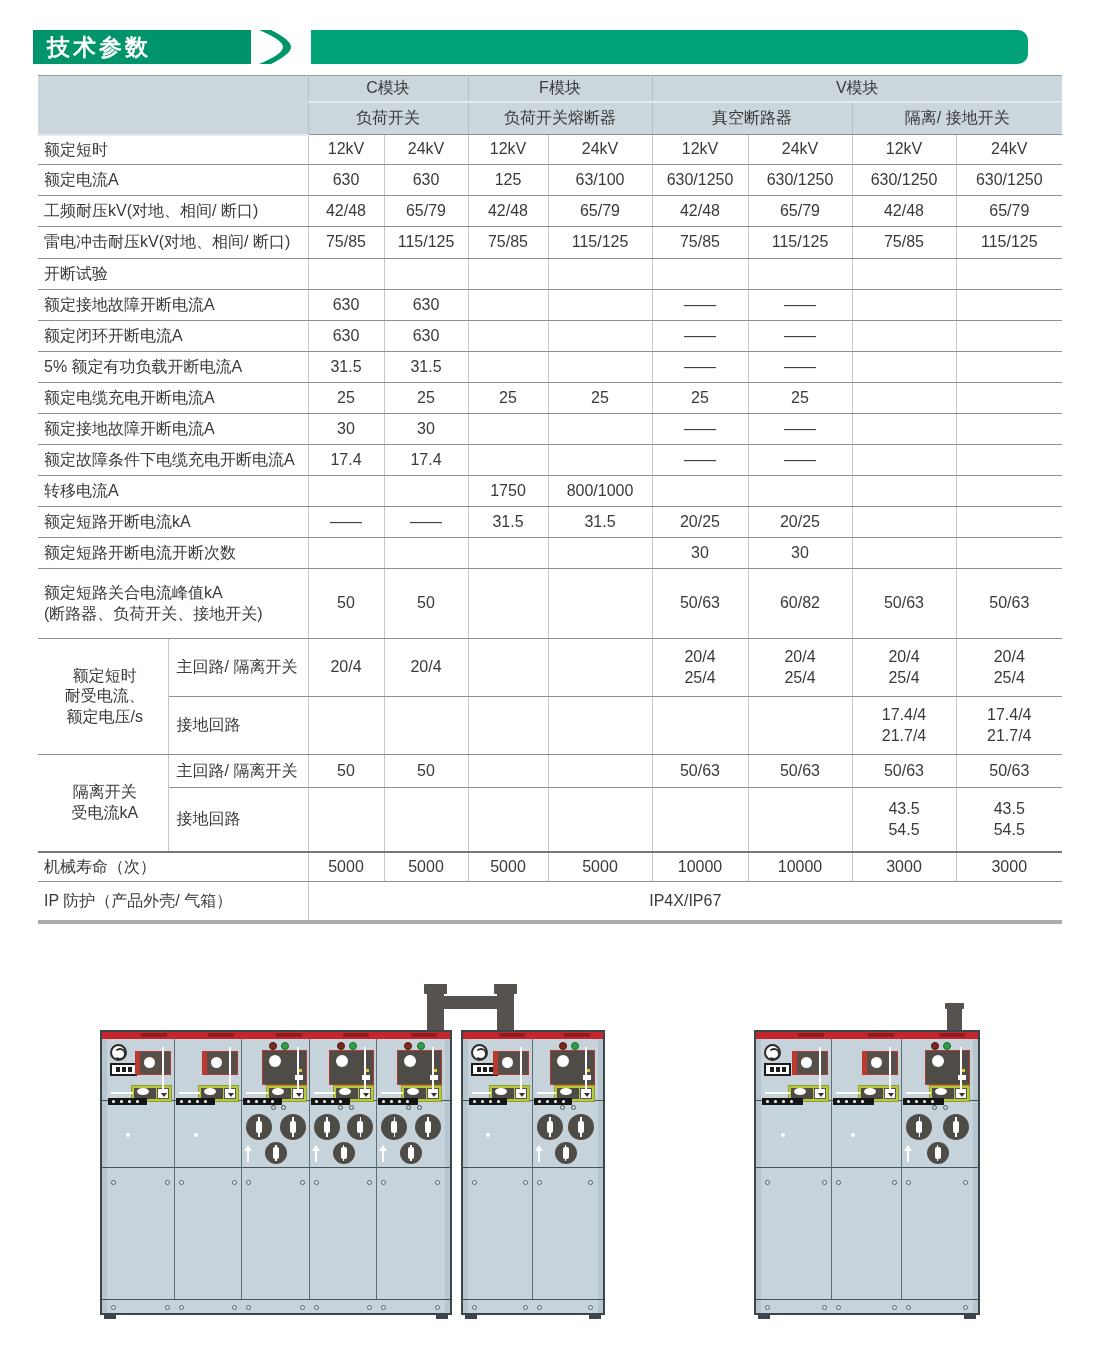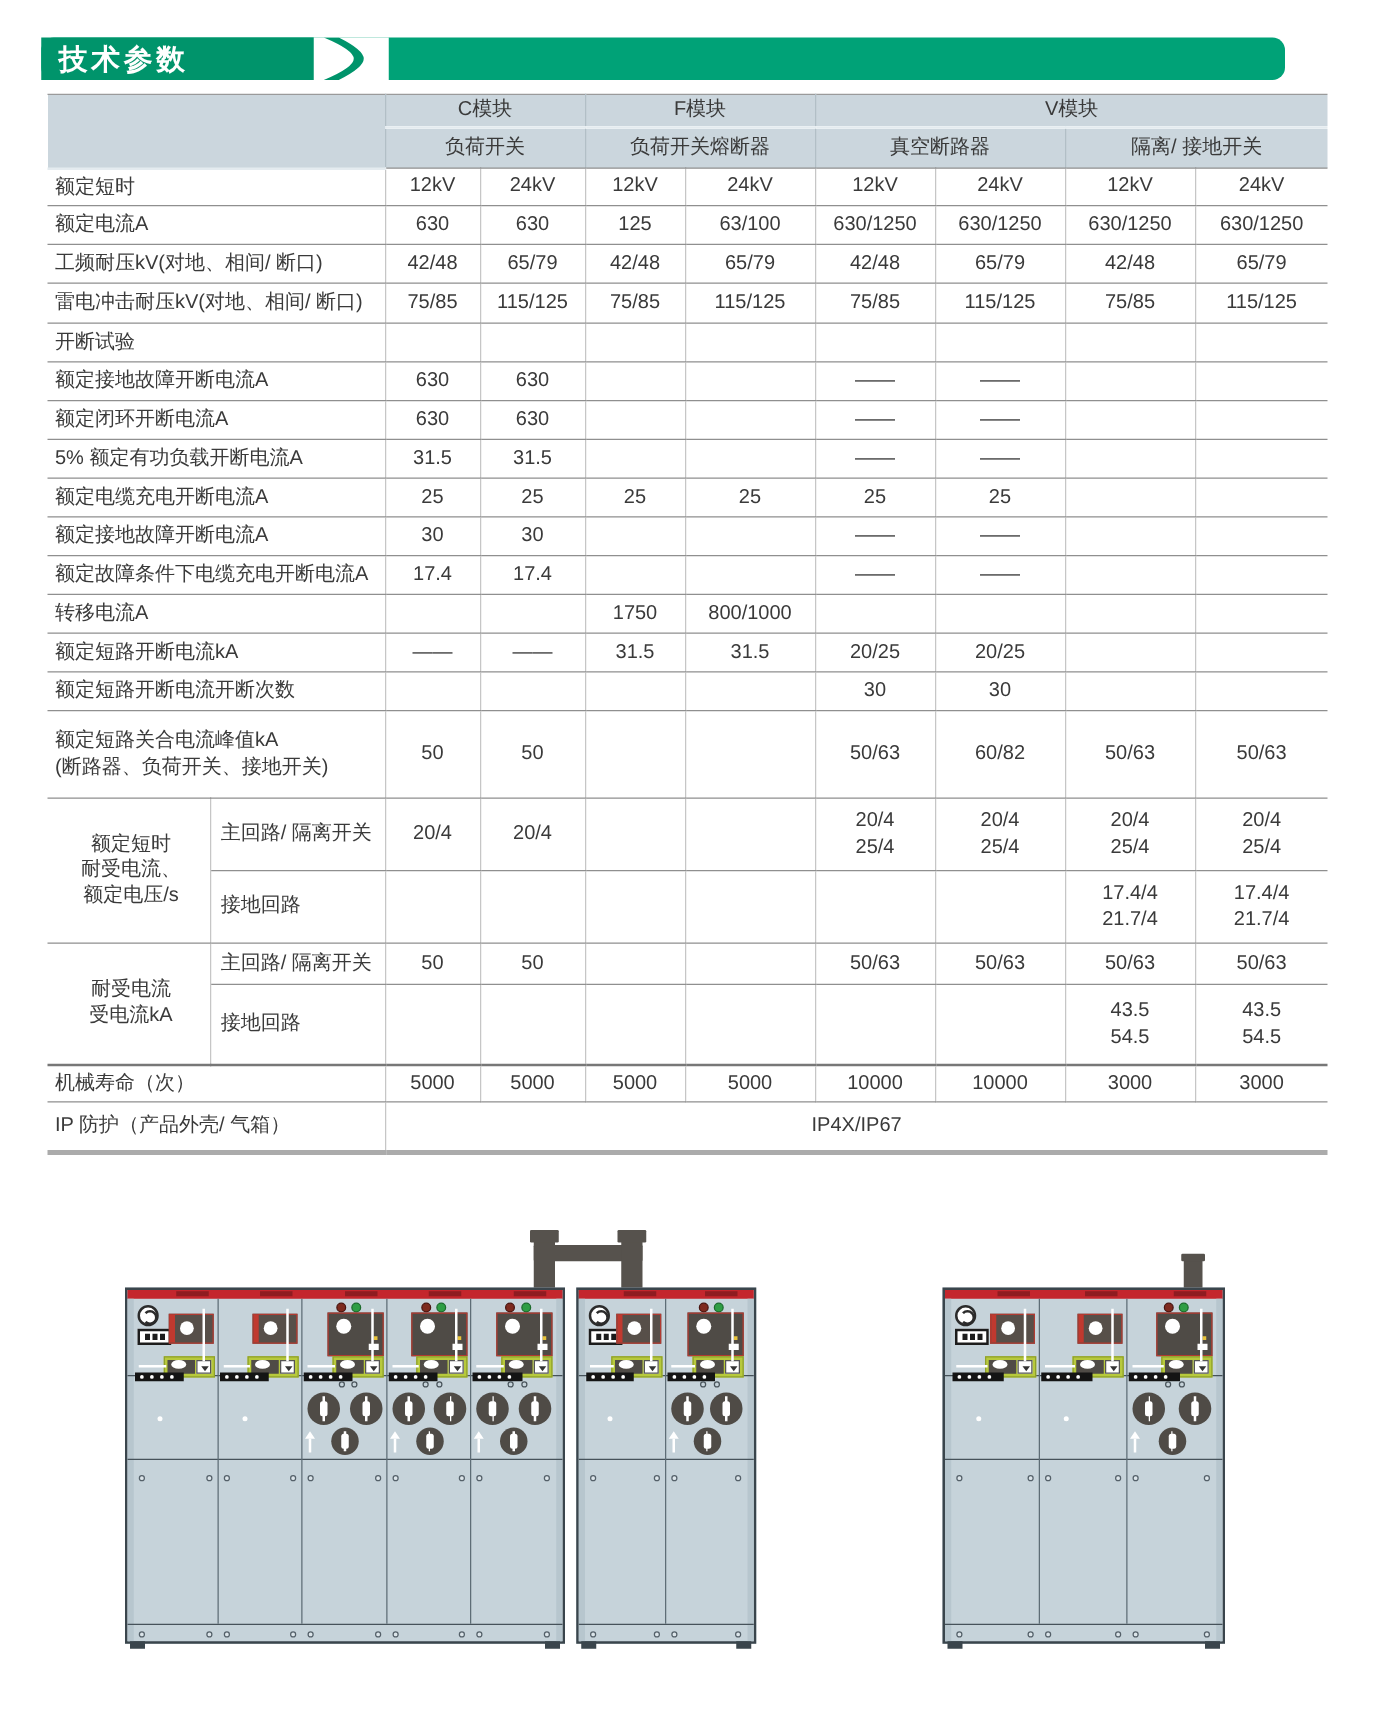--- a/index.html
+++ b/index.html
@@ -617,21 +617,21 @@
           <div>17.4/4</div>
           <div>21.7/4</div>
         </td>
         <td>
           <div>17.4/4</div>
           <div>21.7/4</div>
         </td>
       </tr>
       <tr style="height: 33px;">
         <td class="group-label" rowspan="2">
-          <div>耐受电流</div>
+          <div>隔离开关</div>
           <div>受电流kA</div>
         </td>
         <td class="sub-label">主回路/ 隔离开关</td>
         <td>
           <div>50</div>
         </td>
         <td>
           <div>50</div>
         </td>
         <td>

